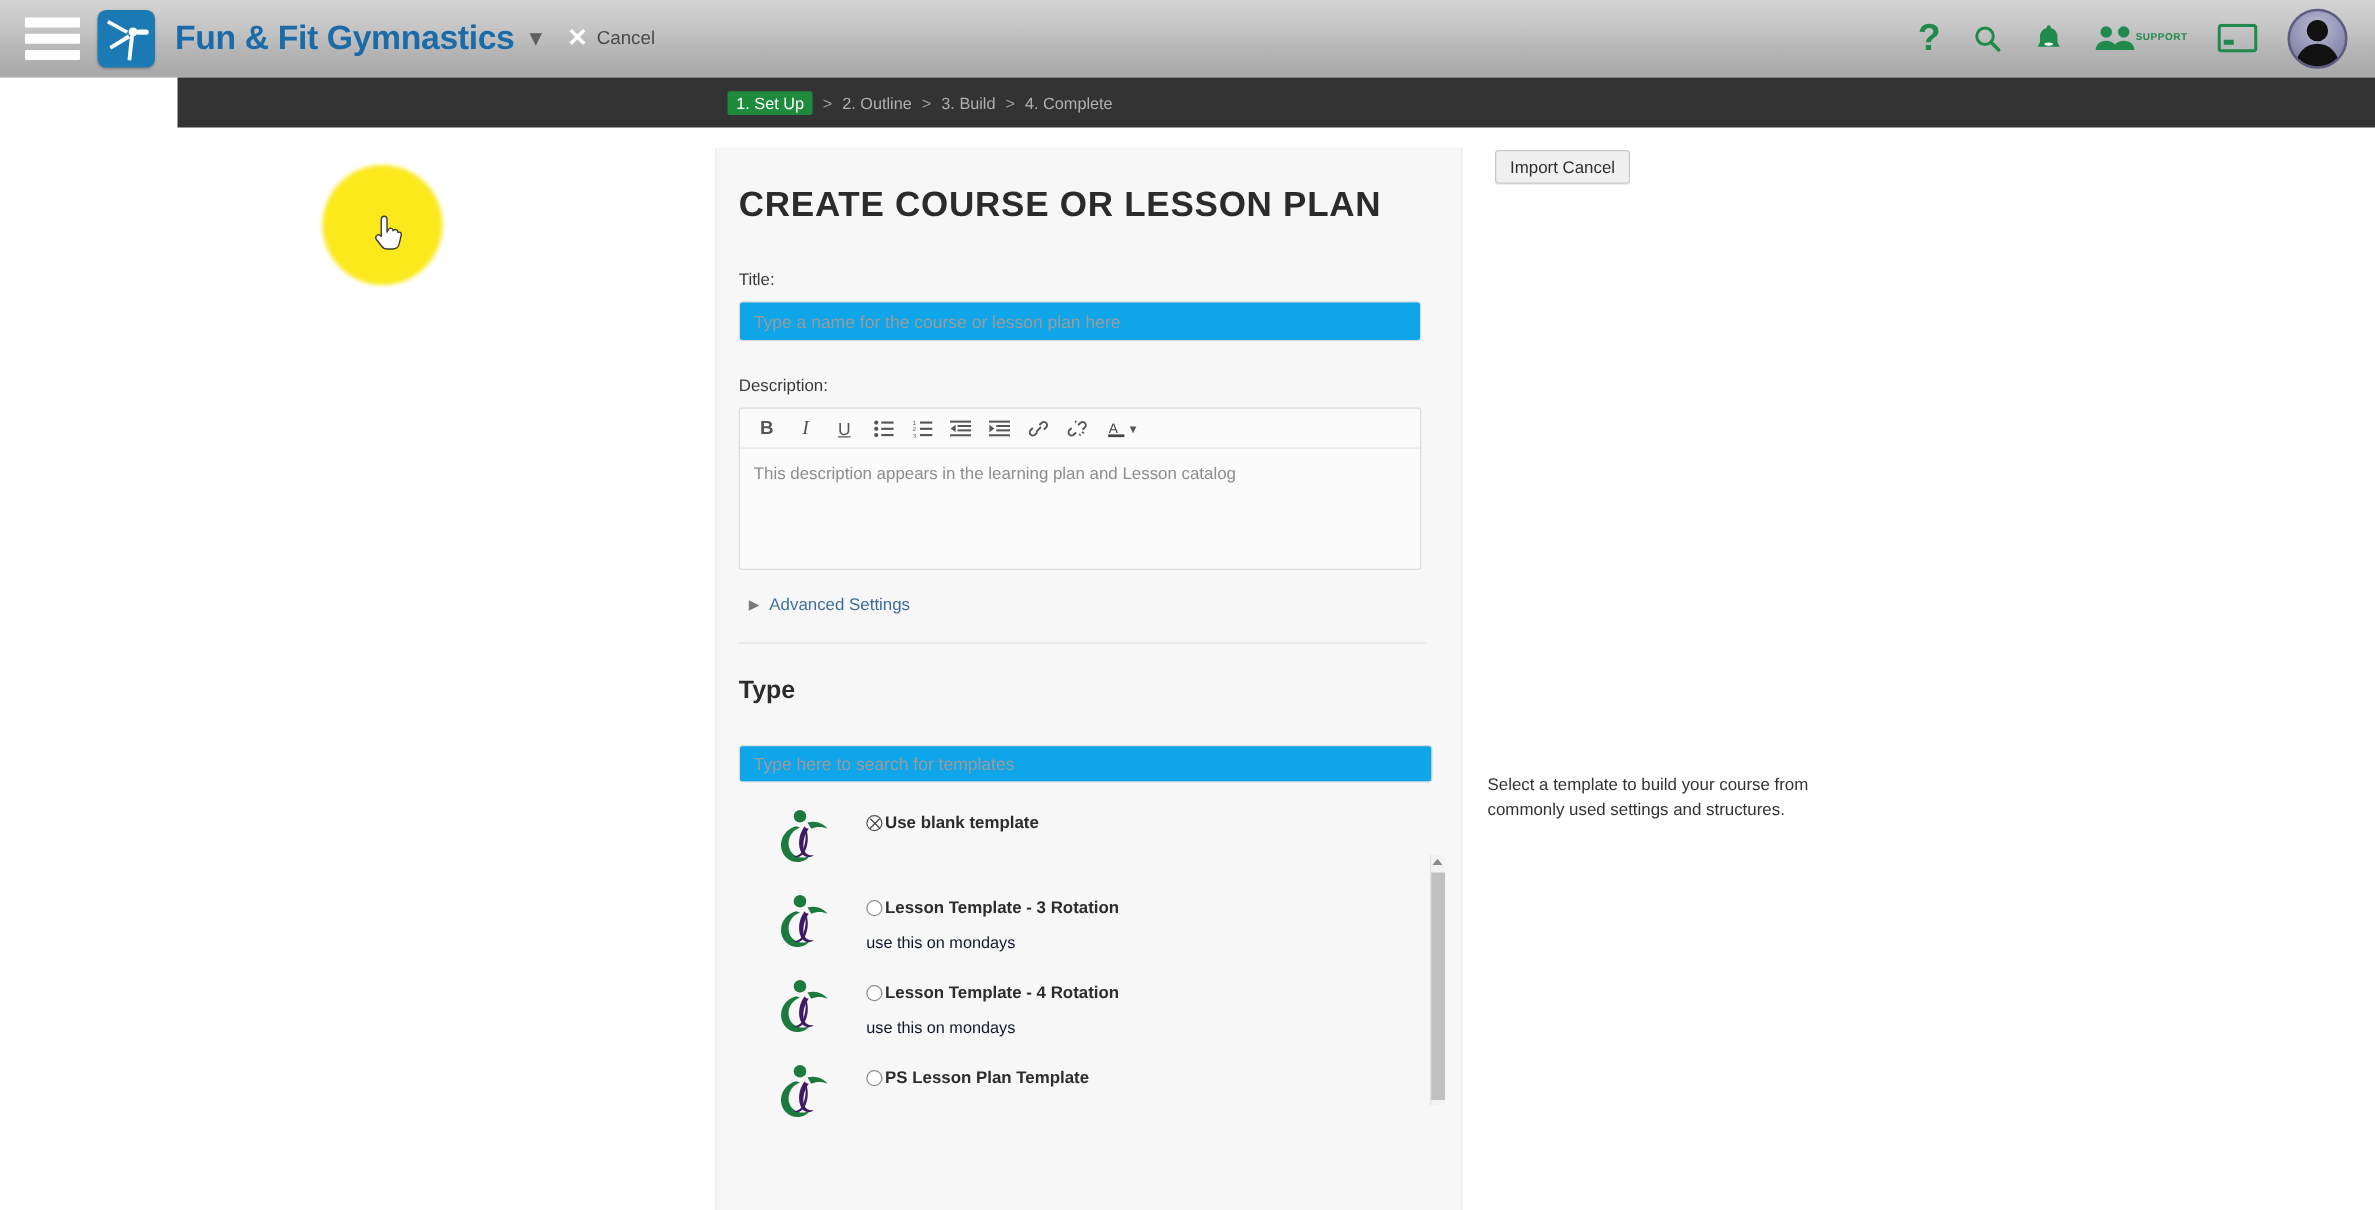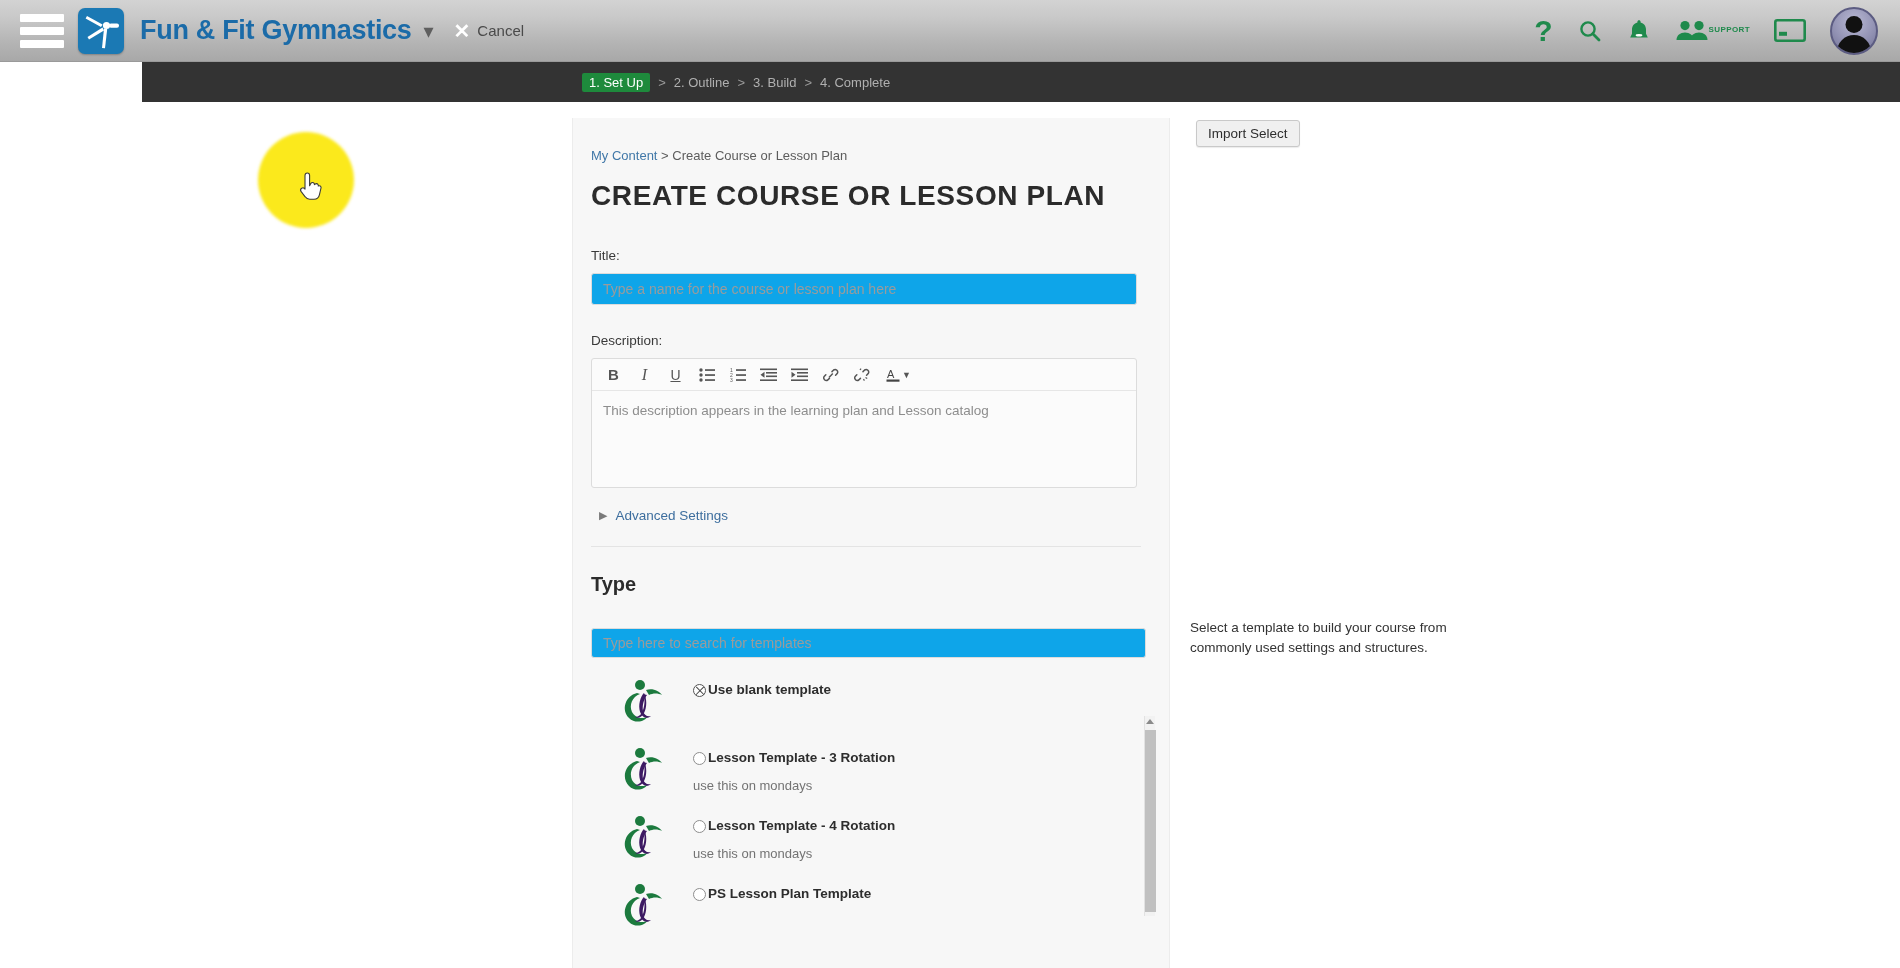--- a/index.html
+++ b/index.html
@@ -142,21 +142,21 @@
     background: #fff; flex: 0 0 13px; cursor: pointer; position: relative;
   }
   .radio.checked { border-color: #555; }
   .radio.checked::before, .radio.checked::after {
     content: ""; position: absolute; left: 50%; top: 50%; width: 11px; height: 1.4px;
     background: #444;
   }
   .radio.checked::before { transform: translate(-50%,-50%) rotate(45deg); }
   .radio.checked::after  { transform: translate(-50%,-50%) rotate(-45deg); }
   .tpl-name { font-size: 13.5px; font-weight: bold; color: #2d2d2d; }
-  .tpl-desc { font-size: 13px; color: #737373; margin-top: 13px; margin-left: 0px; }
+  .tpl-desc { font-size: 13px; color: #0f172a; margin-top: 13px; margin-left: 0px; }
 
   .tpl-scroll {
     position: absolute; right: -14px; top: 48px; width: 11px; height: 200px;
     background: #f2f2f2; border-left: 1px solid #e2e2e2;
   }
   .tpl-scroll .arrow-up {
     width: 0; height: 0; margin: 3px auto 0 auto;
     border-left: 4px solid transparent; border-right: 4px solid transparent;
     border-bottom: 5px solid #8a8a8a;
   }
@@ -263,23 +263,20 @@
       <span class="step-sep">&gt;</span>
       <span class="step">3. Build</span>
       <span class="step-sep">&gt;</span>
       <span class="step">4. Complete</span>
     </div>
   </div>
 
   <div class="panel">
     <div class="panel-inner">
 
-      <div class="breadcrumb">
-        <a>My Content</a><span> &gt; </span><span>Create Course or Lesson Plan</span>
-      </div>
 
       <div class="page-title">Create Course or Lesson Plan</div>
 
       <div class="field-label">Title:</div>
       <input class="text-input" type="text" placeholder="Type a name for the course or lesson plan here" style="">
 
       <div class="spacer-28"></div>
 
       <div class="field-label">Description:</div>
 
@@ -451,21 +448,21 @@
 
         <div class="tpl-scroll">
           <div class="arrow-up"></div>
           <div class="thumb"></div>
         </div>
 
       </div>
     </div>
   </div>
 
-  <div class="import-btn">Import Select</div>
+  <div class="import-btn">Import Cancel</div>
   <div class="tpl-help">Select a template to build your course from commonly used settings and structures.</div>
 
   <div class="click-halo"></div>
   <div class="cursor-hand">
     <svg width="26" height="32" viewBox="0 0 26 32">
       <path d="M9 3.5c0-1.4 1-2.5 2.3-2.5s2.3 1.1 2.3 2.5v10.2l1.2-2.1c.6-1 1.8-1.3 2.7-.8.7.4 1 1.1.9 1.8l.9-.6c.9-.6 2.1-.4 2.7.5.3.5.4 1 .3 1.5l.5-.2c1-.3 2 .3 2.2 1.3.1.3.1.6 0 .9l-1.6 6.9c-.6 2.5-2.8 4.3-5.4 4.3h-4.3c-1.8 0-3.5-.9-4.5-2.4L5 19.4c-.7-1.1-.4-2.5.7-3.2.9-.6 2-.4 2.7.3l.6.7z" fill="#ffffff" stroke="#3a3a3a" stroke-width="1.1" stroke-linejoin="round"></path>
     </svg>
   </div>
 
 </div>

